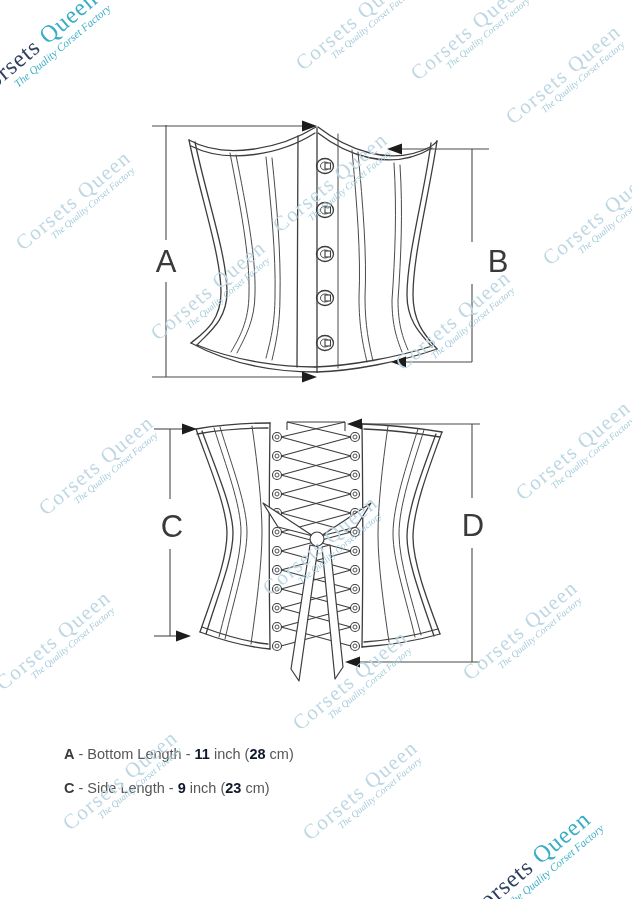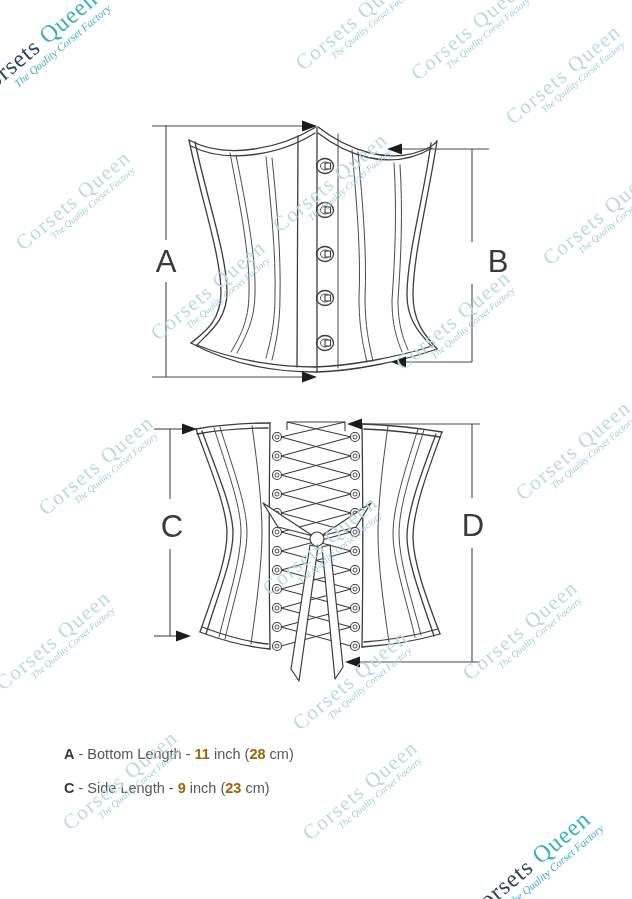--- a/index.html
+++ b/index.html
@@ -13,21 +13,21 @@
   .fillwhite{fill:#ffffff;stroke:none;}
   .dim{stroke:#4a4a4a;stroke-width:1.1;fill:none;}
   .arrow{fill:#1c1c1c;stroke:none;}
   .dim-label{font-family:"Liberation Sans",sans-serif;font-size:31px;fill:#3a3a3a;}
   .grommet{fill:#ffffff;stroke:#3d3d3d;stroke-width:1.1;}
   .grommet-hole{fill:none;stroke:#3d3d3d;stroke-width:0.9;}
   .lace{stroke:#3d3d3d;stroke-width:1.1;fill:none;}
   .bowpart{fill:#ffffff;stroke:#3d3d3d;stroke-width:1.2;stroke-linejoin:round;}
   .meas{position:absolute;font-size:14.5px;color:#575757;white-space:nowrap;}
   .m-letter{font-weight:700;color:#3a3a3a;}
-  .m-num{font-weight:700;color:#a16207;}
+  .m-num{font-weight:700;color:#0f172a;}
   #mA{left:64px;top:746px} #mB{left:292px;top:746px}
   #mC{left:64px;top:780px} #mD{left:292px;top:780px}
   .wm-layer{position:absolute;inset:0;pointer-events:none;}
   .wm{position:absolute;transform:rotate(-40deg);transform-origin:center center;
       white-space:nowrap;font-family:"Liberation Serif",serif;line-height:1.05;}
   .wm .b{font-size:21px;color:#bdd7e3;letter-spacing:1.5px;}
   .wm .t{font-size:9.5px;color:#a4cbd9;font-style:italic;padding-left:32px;}
   .wm.dark .b{font-size:24px;letter-spacing:1px;}
   .wm.dark .w1{color:#2e4060;}
   .wm.dark .w2{color:#38adc5;}

